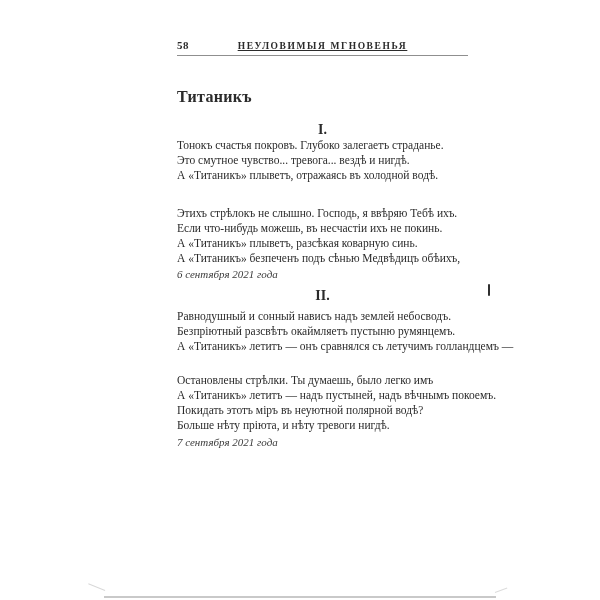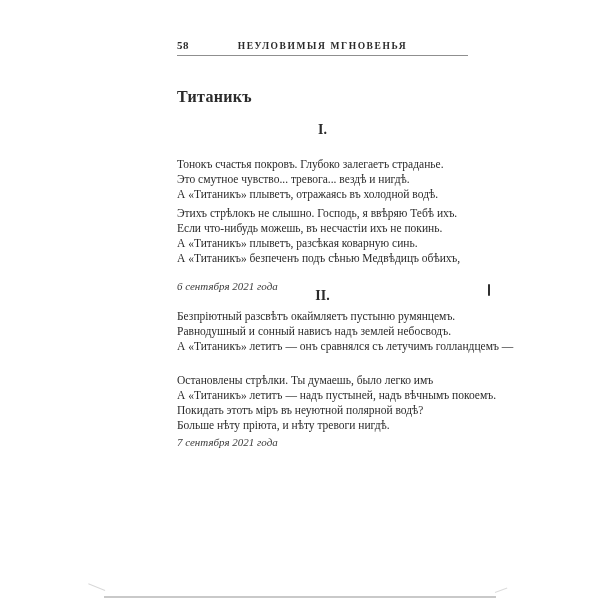--- a/index.html
+++ b/index.html
@@ -37,20 +37,21 @@
   .running {
     position: absolute;
     left: 0;
     right: 0;
     top: 1.5px;
     text-align: center;
     font-size: 9.5px;
     font-weight: bold;
     letter-spacing: 1.6px;
     white-space: nowrap;
+    text-decoration: underline;
   }
   .poem-title {
     position: absolute;
     left: 177px;
     width: 291px;
     top: 88px;
     text-align: left;
     font-size: 16px;
     font-weight: bold;
     letter-spacing: 0.3px;
@@ -65,33 +66,33 @@
   }
   .numeral-1 { top: 122px; }
   .numeral-2 { top: 288px; }
   .stanza {
     position: absolute;
     left: 177px;
     font-size: 11.5px;
     line-height: 15px;
     white-space: nowrap;
   }
-  .stanza-1 { top: 157px; font-family: Liberation Serif, serif; }
+  .stanza-1 { top: 138px; font-family: Liberation Serif, serif; }
   .stanza-2 { top: 206px; }
   .stanza-3 { top: 309px; }
   .stanza-4 { top: 373px; }
   .poem-date {
     position: absolute;
     left: 177px;
     font-style: italic;
     font-size: 11px;
     color: #3a3a3a;
     white-space: nowrap;
   }
-  .date-1 { top: 280px; font-family: Liberation Serif, serif; }
+  .date-1 { top: 268px; font-family: Liberation Serif, serif; }
   .date-2 { top: 436px; }
   .artifact-tick {
     position: absolute;
     left: 488px;
     top: 284px;
     width: 2px;
     height: 12px;
     background: #2f2f2f;
     border-radius: 1px;
   }
@@ -149,22 +150,22 @@
     <div>Если что-нибудь можешь, въ несчастіи ихъ не покинь.</div>
     <div>А «Титаникъ» плыветъ, разсѣкая коварную синь.</div>
     <div>А «Титаникъ» безпеченъ подъ сѣнью Медвѣдицъ обѣихъ,</div>
   </div>
 
   <div class="poem-date date-1">6 сентября 2021 года</div>
 
   <div class="numeral numeral-2">II.</div>
 
   <div class="stanza stanza-3">
+    <div>Равнодушный и сонный нависъ надъ землей небосводъ.</div>
     <div>Безпріютный разсвѣтъ окаймляетъ пустыню румянцемъ.</div>
-    <div>Равнодушный и сонный нависъ надъ землей небосводъ.</div>
     <div>А «Титаникъ» летитъ — онъ сравнялся съ летучимъ голландцемъ —</div>
   </div>
 
   <div class="stanza stanza-4">
     <div>Остановлены стрѣлки. Ты думаешь, было легко имъ</div>
     <div>А «Титаникъ» летитъ — надъ пустыней, надъ вѣчнымъ покоемъ.</div>
     <div>Покидать этотъ міръ въ неуютной полярной водѣ?</div>
     <div>Больше нѣту пріюта, и нѣту тревоги нигдѣ.</div>
   </div>
 

